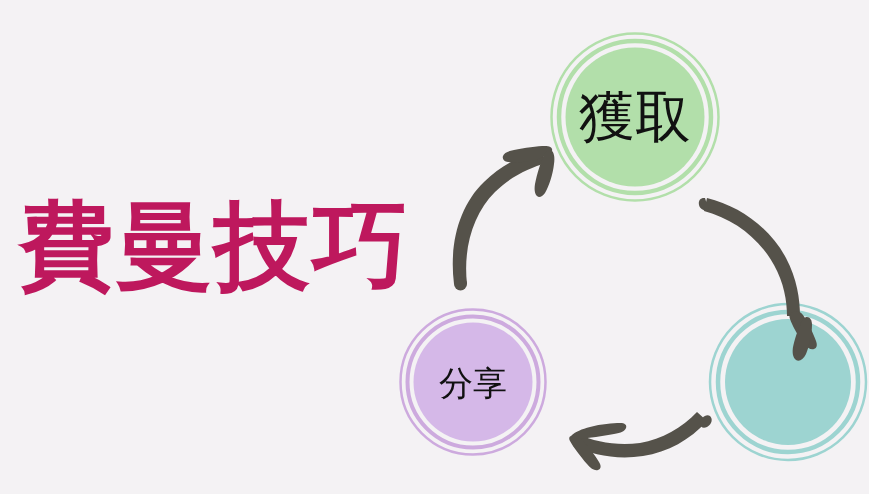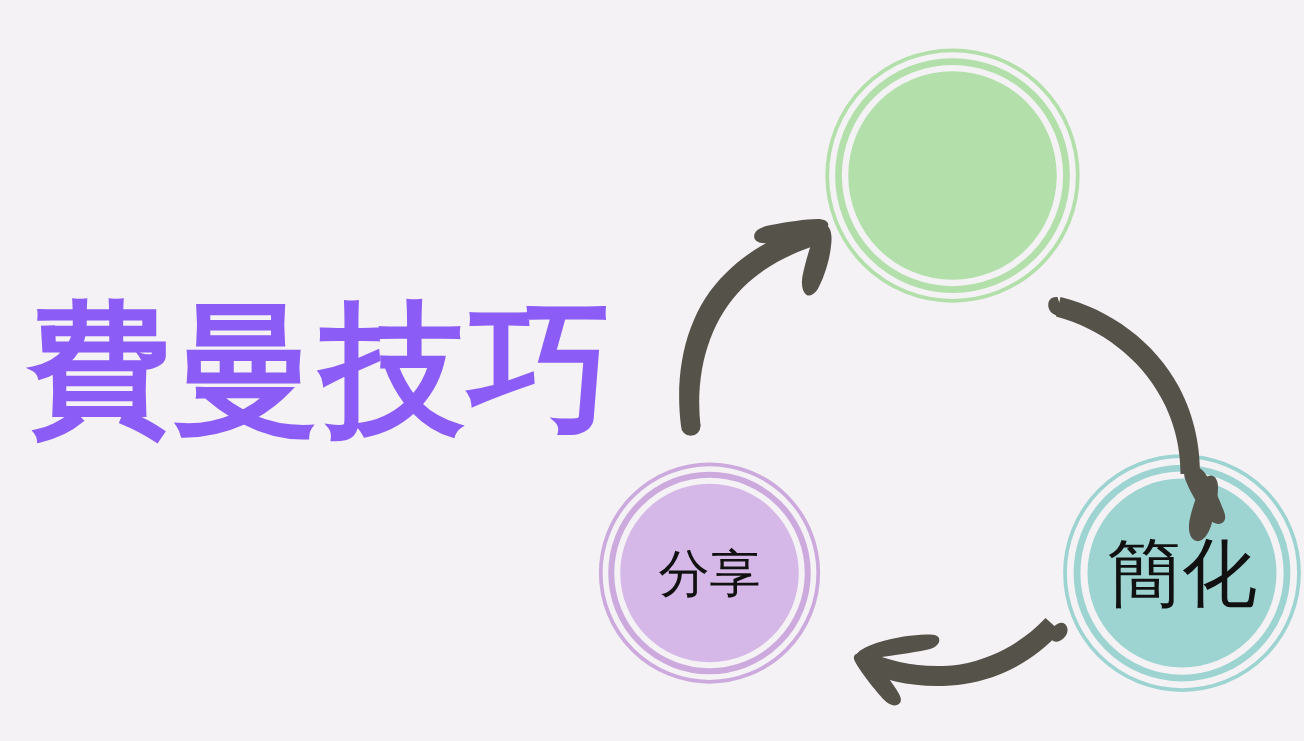--- a/index.html
+++ b/index.html
@@ -68,21 +68,21 @@
   #label-share {
     left: 405px; top: 348px; width: 136px; height: 70px;
     font-size: 34px;
   }
 </style>
 </head>
 <body style="background: rgb(244, 242, 244);">
 
 <div id="stage" style="background: rgb(244, 242, 244);">
 
-  <div id="title" style="color: #8b5cf6;">費曼技巧</div>
+  <div id="title" style="color: #be185d;">費曼技巧</div>
 
   <svg id="diagram" viewBox="0 0 869 494" xmlns="http://www.w3.org/2000/svg">
 
     <g>
       <circle cx="635" cy="117" r="83.5" fill="none" stroke="#b2dfaa" stroke-width="2.5"></circle>
       <circle cx="635" cy="117" r="76" fill="none" stroke="#b2dfaa" stroke-width="4.5"></circle>
       <circle cx="635" cy="117" r="69.5" fill="#b2dfaa"></circle>
     </g>
 
     <g>
@@ -166,18 +166,18 @@
                C 573 434, 577 435, 581 439
                C 587 445, 595 455, 599 462
                C 601.5 466, 601 469, 598 470
                C 595 471, 591 469, 587 464
                C 580 456, 572 445, 570 441
                C 568.5 438, 569.5 436.5, 571 436 Z"></path>
       <path d="M 710 416 C 713 419, 712 424, 707 427 C 703 429, 700 427, 700 423 C 700 419, 706 413, 710 416 Z"></path>
     </g>
   </svg>
 
+  <div class="node-label" id="label-acquire">獲取</div>
 
-  <div class="node-label" id="label-simplify">簡化</div>
 
   <div class="node-label" id="label-share">分享</div>
 
 </div>
 
 </body></html>

